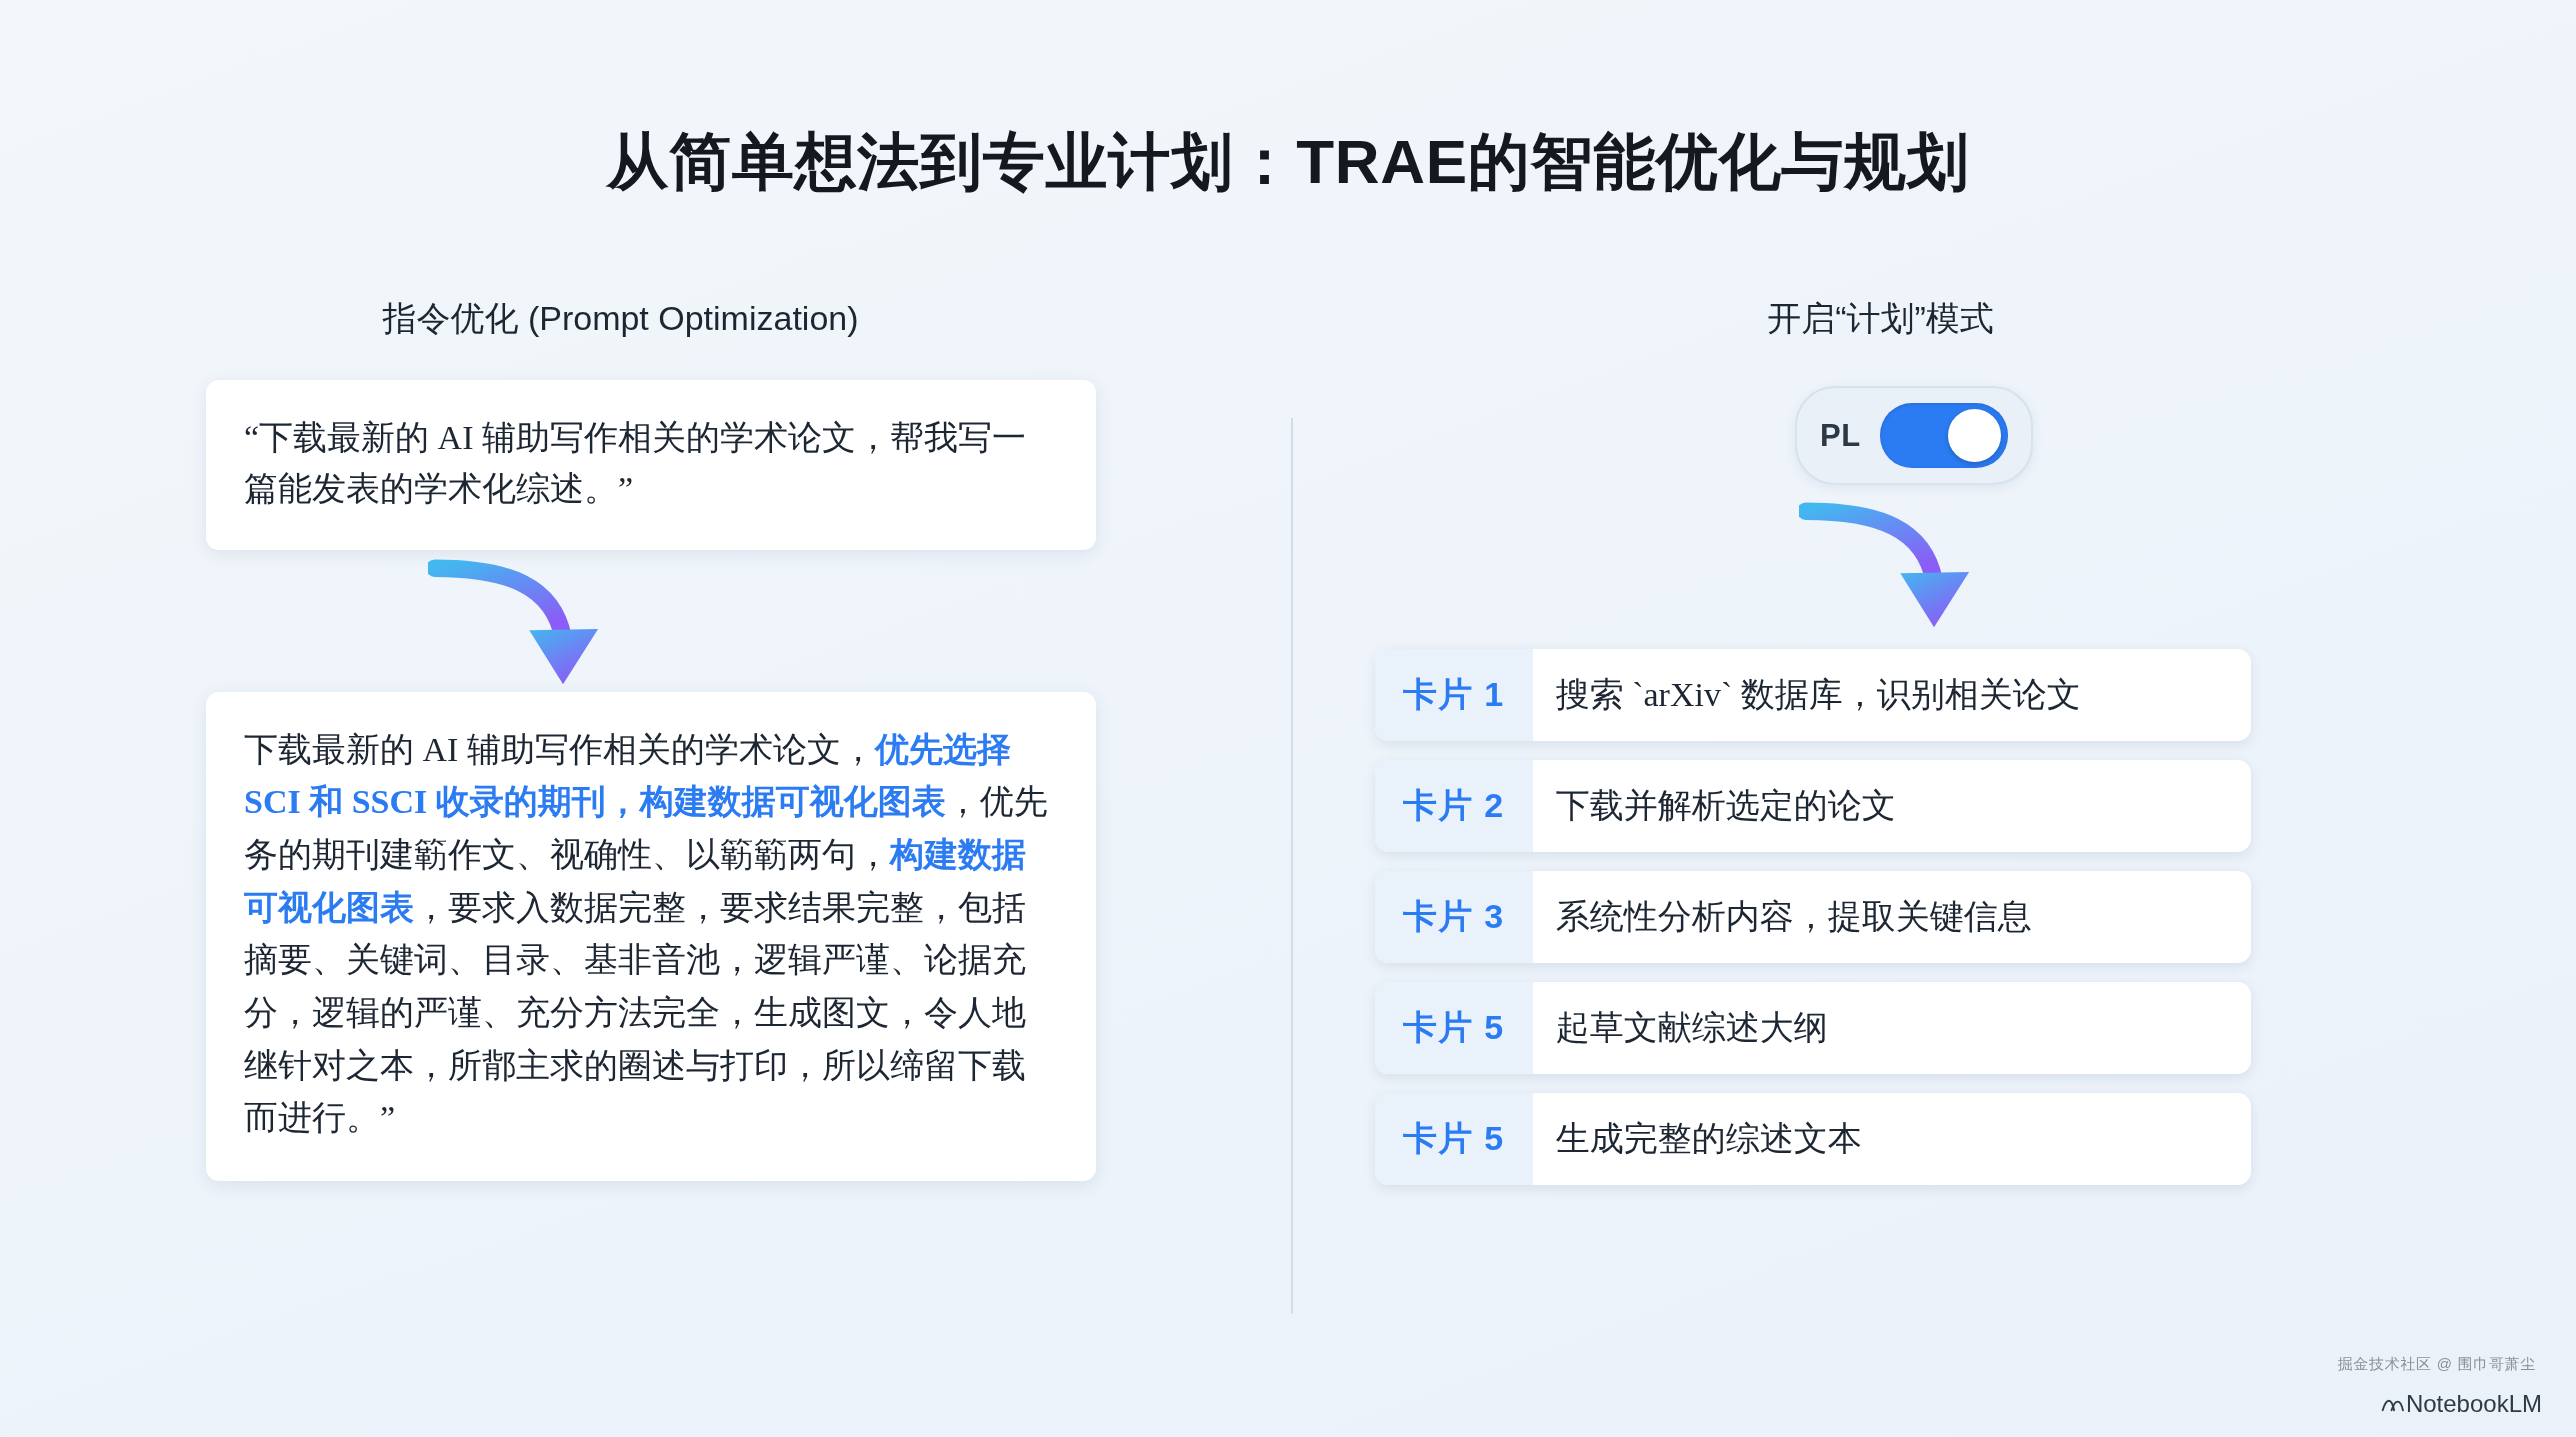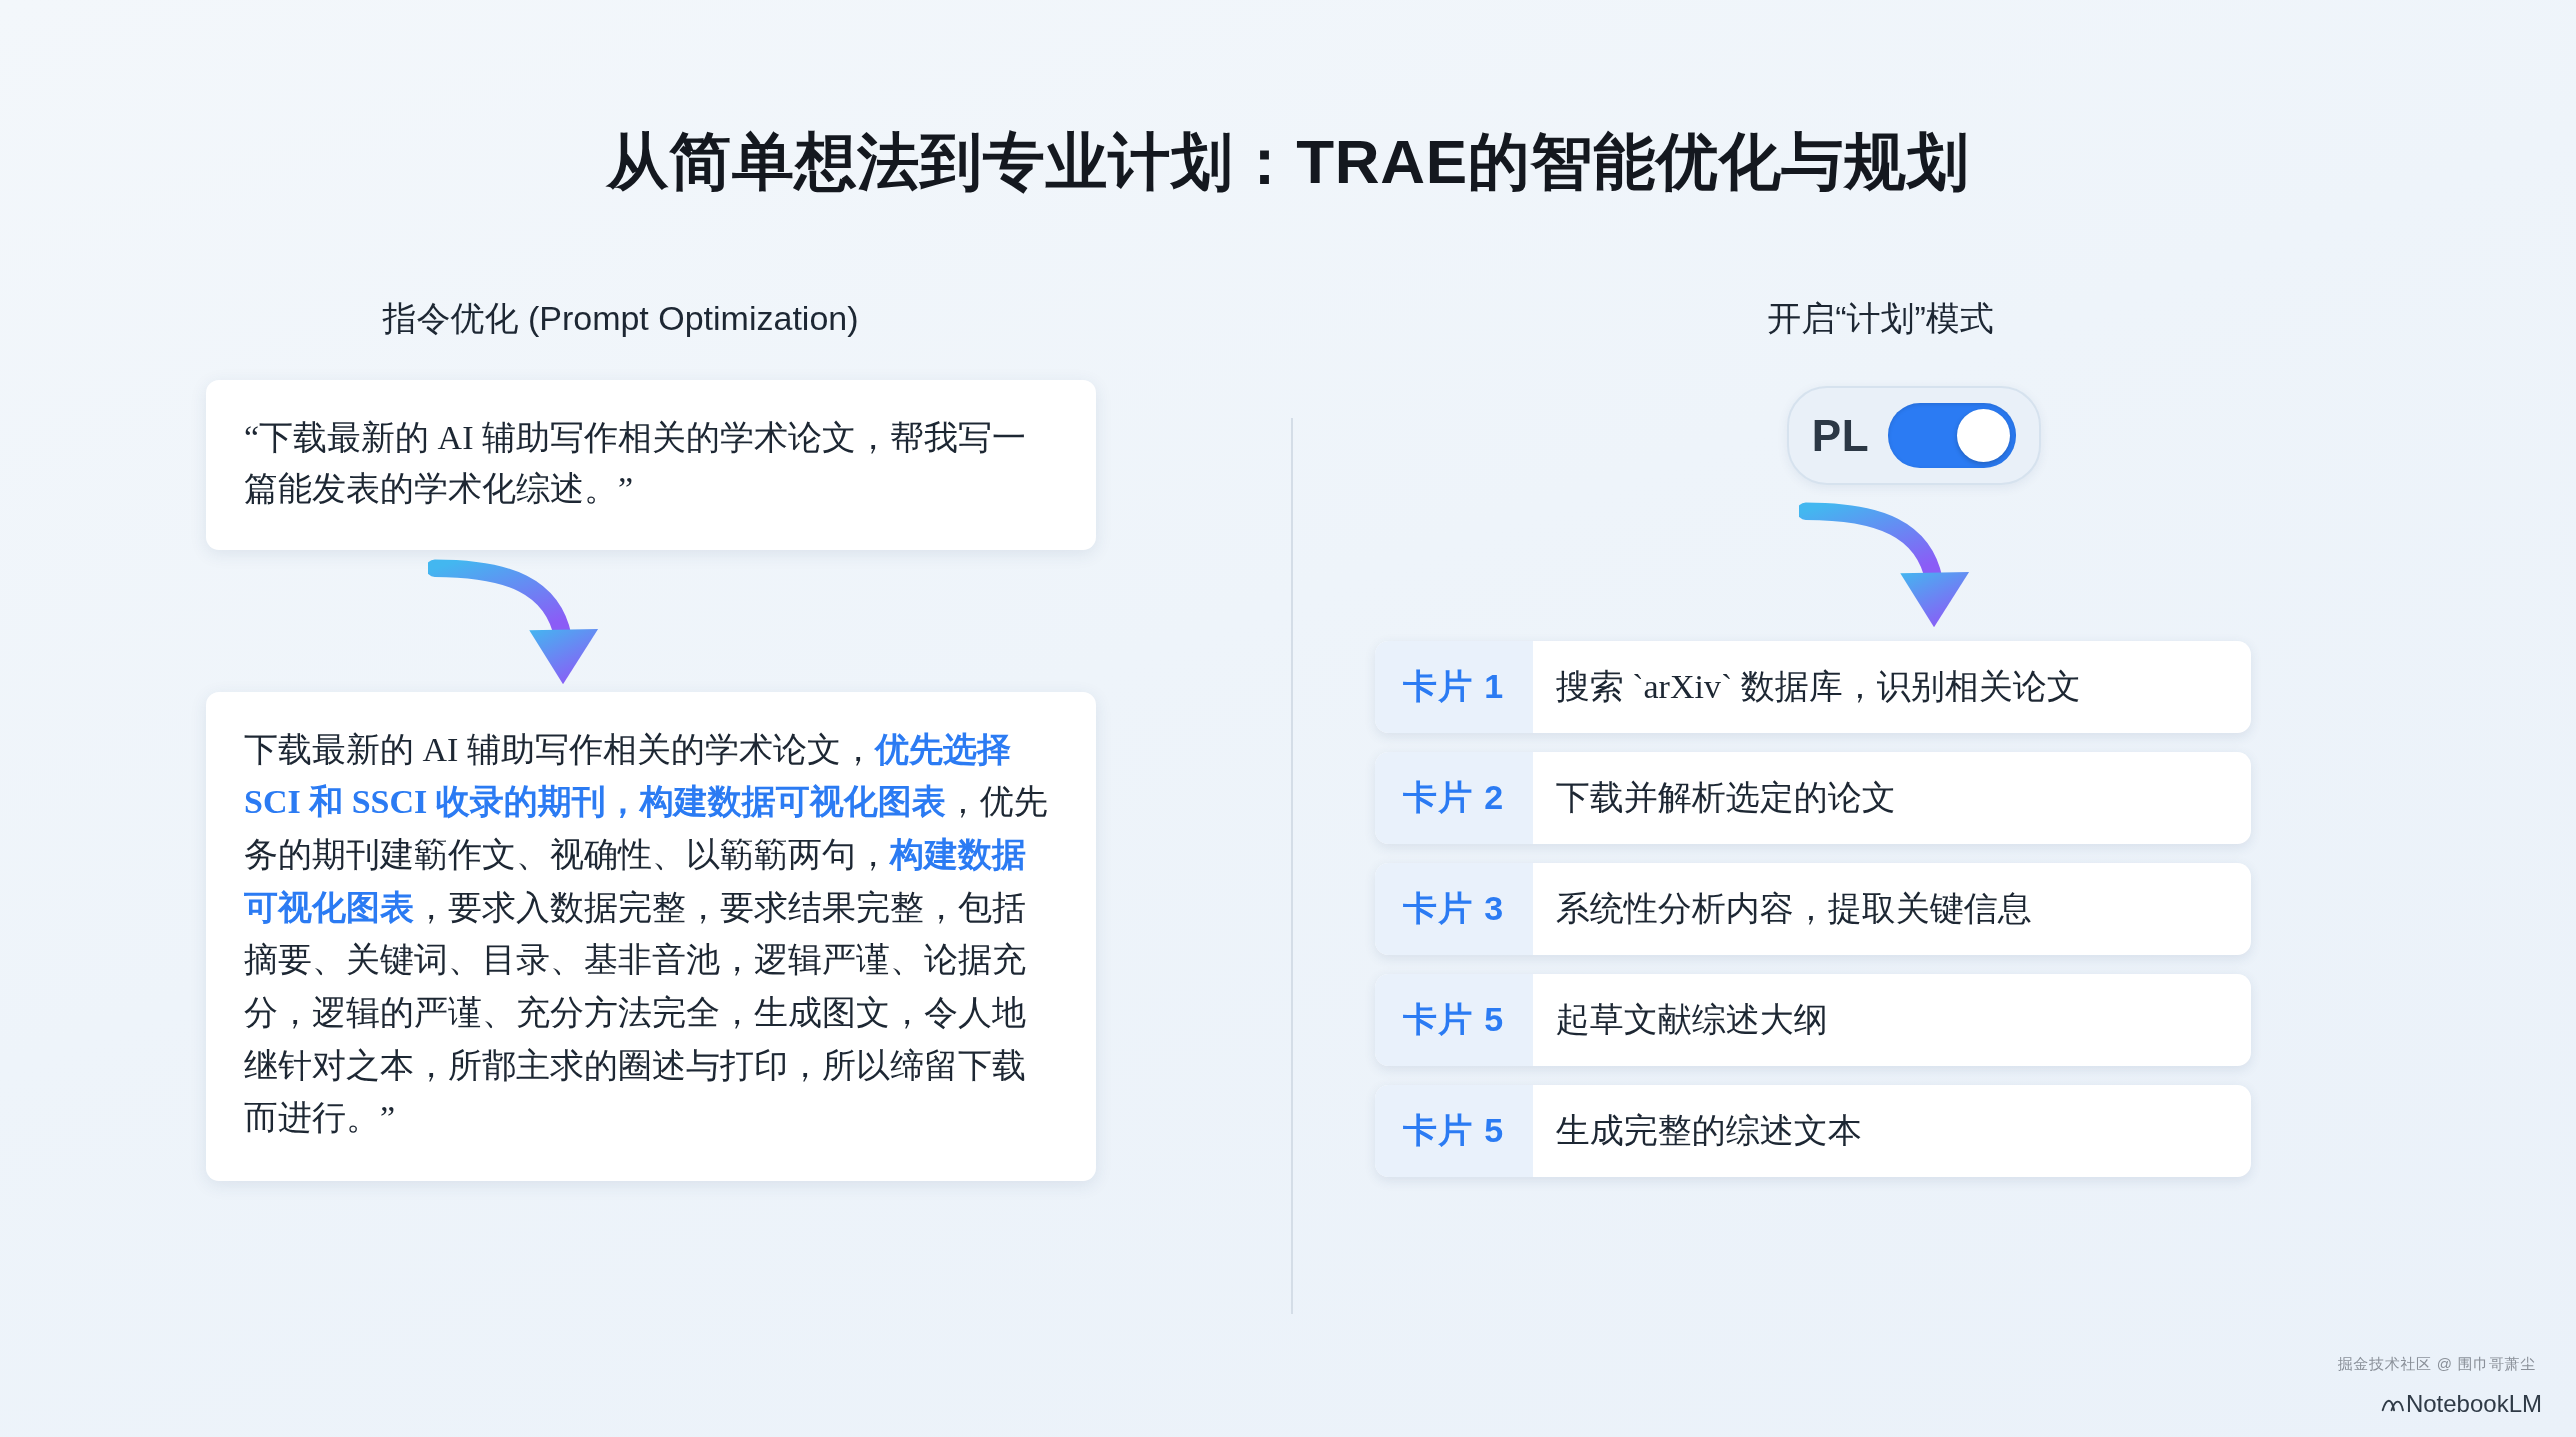--- a/index.html
+++ b/index.html
@@ -108,21 +108,21 @@
     display: flex;
     align-items: center;
     gap: 19px;
     background: #e9f0f8;
     border: 2px solid #d6e2ee;
     border-radius: 40px;
     padding: 15px 23px;
     box-shadow: 0 2.7px 10.8px rgba(40, 70, 110, 0.08);
   }
   .toggle-label {
-    font-size: 44px;
+    font-size: 31px;
     font-weight: bold;
     color: #2c3845;
     letter-spacing: 0.7px;
   }
   .toggle-switch {
     position: relative;
     width: 128px;
     height: 65px;
     border-radius: 32px;
     background: #2b7bf3;
@@ -145,21 +145,21 @@
     position: relative;
   }
   .right-arrow-zone svg {
     position: absolute;
     left: 431px;
     top: 13.5px;
   }
 
   
   .steps {
-    margin-top: 1px;
+    margin-top: 9px;
   }
   .step-row {
     display: flex;
     align-items: stretch;
     background: #ffffff;
     border-radius: 13.5px;
     box-shadow: 0 3.4px 12px rgba(40, 70, 110, 0.10);
     margin-bottom: 19px;
     overflow: hidden;
     width: 876px;

